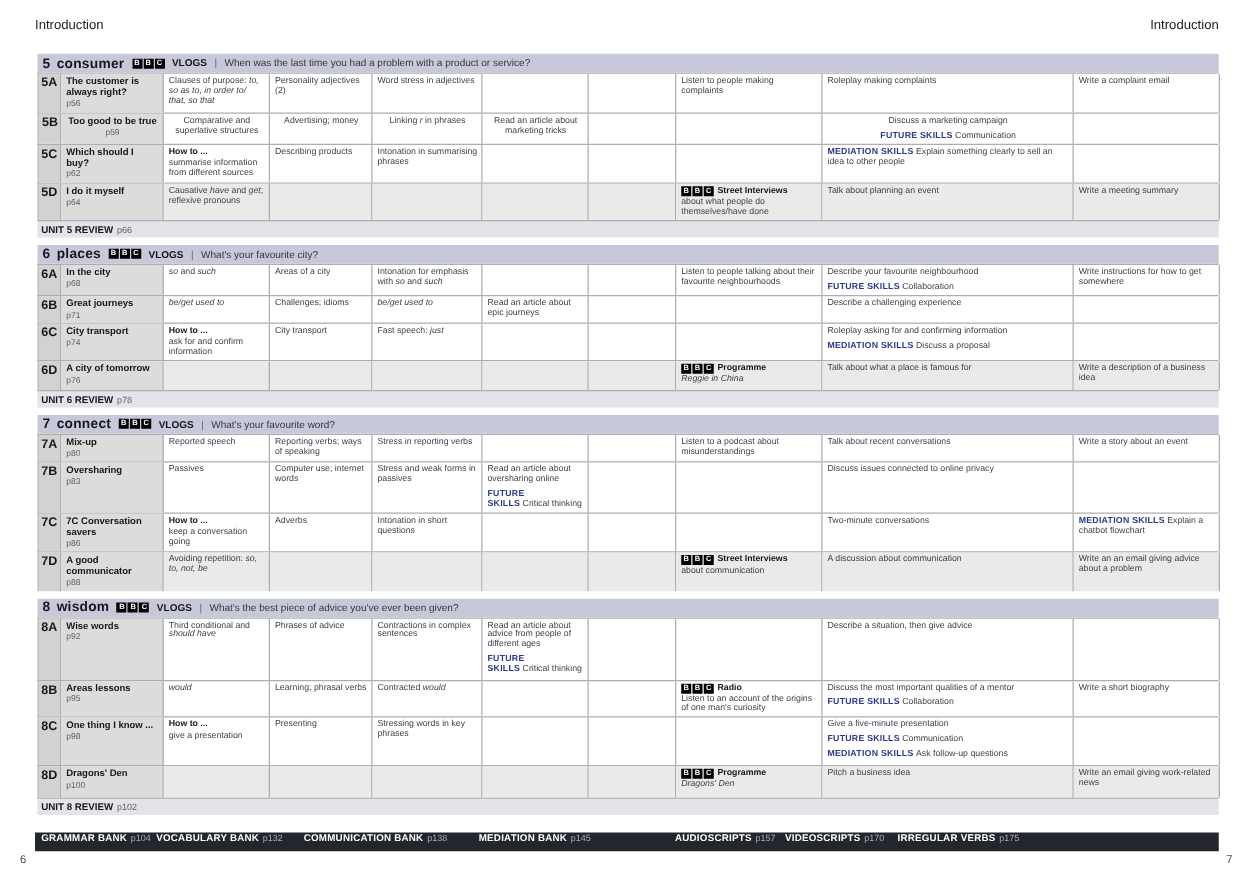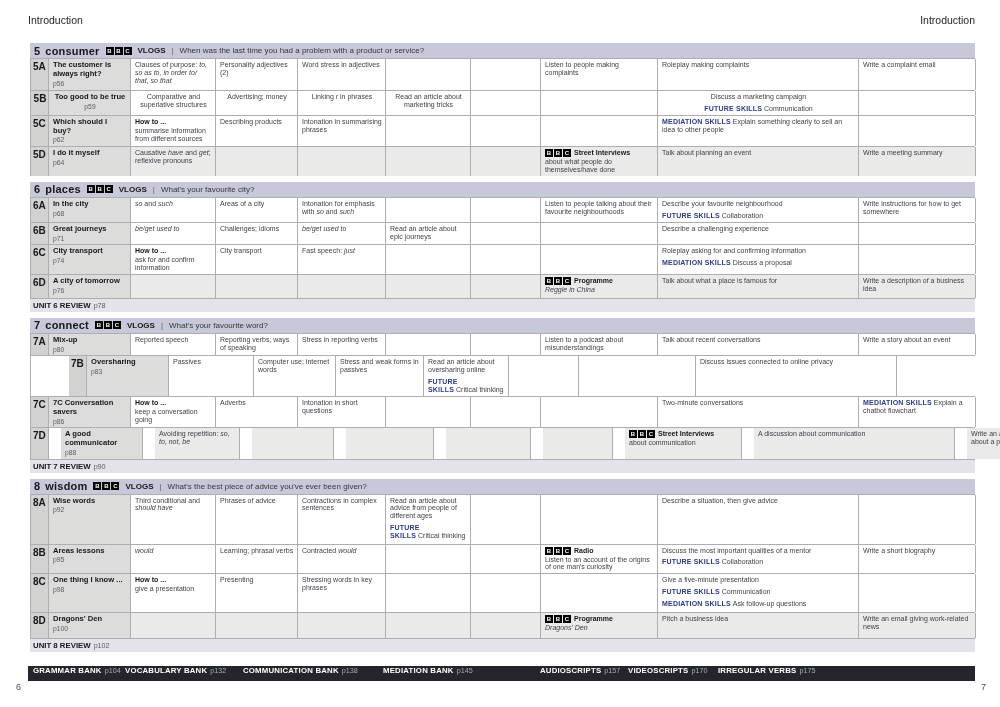--- a/index.html
+++ b/index.html
@@ -194,20 +194,21 @@
           </div>
           <div class="line">about what people do themselves/have done</div>
         </div>
         <div class="cell">
           <div class="line">Talk about planning an event</div>
         </div>
         <div class="cell">
           <div class="line">Write a meeting summary</div>
         </div>
       </div>
+      <div class="review"><span class="rv-label">UNIT 5 REVIEW</span><span class="rv-page">p66</span></div>
     </section>
     <section class="unit">
       <div class="unit-band">
         <span class="unit-number">6</span>
         <span class="unit-name">places</span>
         <span class="bbc">
           <span class="sq">B</span>
           <span class="sq">B</span>
           <span class="sq">C</span>
         </span>
@@ -357,21 +358,21 @@
         <div class="cell">
           <div class="line">Listen to a podcast about misunderstandings</div>
         </div>
         <div class="cell">
           <div class="line">Talk about recent conversations</div>
         </div>
         <div class="cell">
           <div class="line">Write a story about an event</div>
         </div>
       </div>
-      <div class="row" style="min-height: 34px; padding-left: 38px;">
+      <div class="row" style="min-height: 34px;">
         <div class="cell cell-num">7B</div>
         <div class="cell cell-title">
           <div class="lesson-title">Oversharing</div>
           <div class="lesson-page">p83</div>
         </div>
         <div class="cell">
           <div class="line">Passives</div>
         </div>
         <div class="cell">
           <div class="line">Computer use; internet words</div>
@@ -409,21 +410,21 @@
         <div class="cell"></div>
         <div class="cell"></div>
         <div class="cell"></div>
         <div class="cell">
           <div class="line">Two-minute conversations</div>
         </div>
         <div class="cell">
           <div class="line skills-line"><span class="badge">MEDIATION SKILLS</span>&nbsp;<span>Explain a chatbot flowchart</span></div>
         </div>
       </div>
-      <div class="row shaded" style="min-height: 26px; gap: 12px;">
+      <div class="row shaded" style="min-height: 26px;">
         <div class="cell cell-num">7D</div>
         <div class="cell cell-title">
           <div class="lesson-title">A good communicator</div>
           <div class="lesson-page">p88</div>
         </div>
         <div class="cell">
           <div class="line">Avoiding repetition: <em>so, to, not, be</em></div>
         </div>
         <div class="cell"></div>
         <div class="cell"></div>
@@ -440,21 +441,20 @@
           </div>
           <div class="line">about communication</div>
         </div>
         <div class="cell">
           <div class="line">A discussion about communication</div>
         </div>
         <div class="cell">
           <div class="line">Write an an email giving advice about a problem</div>
         </div>
       </div>
-      <div class="review"><span class="rv-label">UNIT 7 REVIEW</span><span class="rv-page">p90</span></div>
     </section>
     <section class="unit">
       <div class="unit-band">
         <span class="unit-number">8</span>
         <span class="unit-name">wisdom</span>
         <span class="bbc">
           <span class="sq">B</span>
           <span class="sq">B</span>
           <span class="sq">C</span>
         </span>

